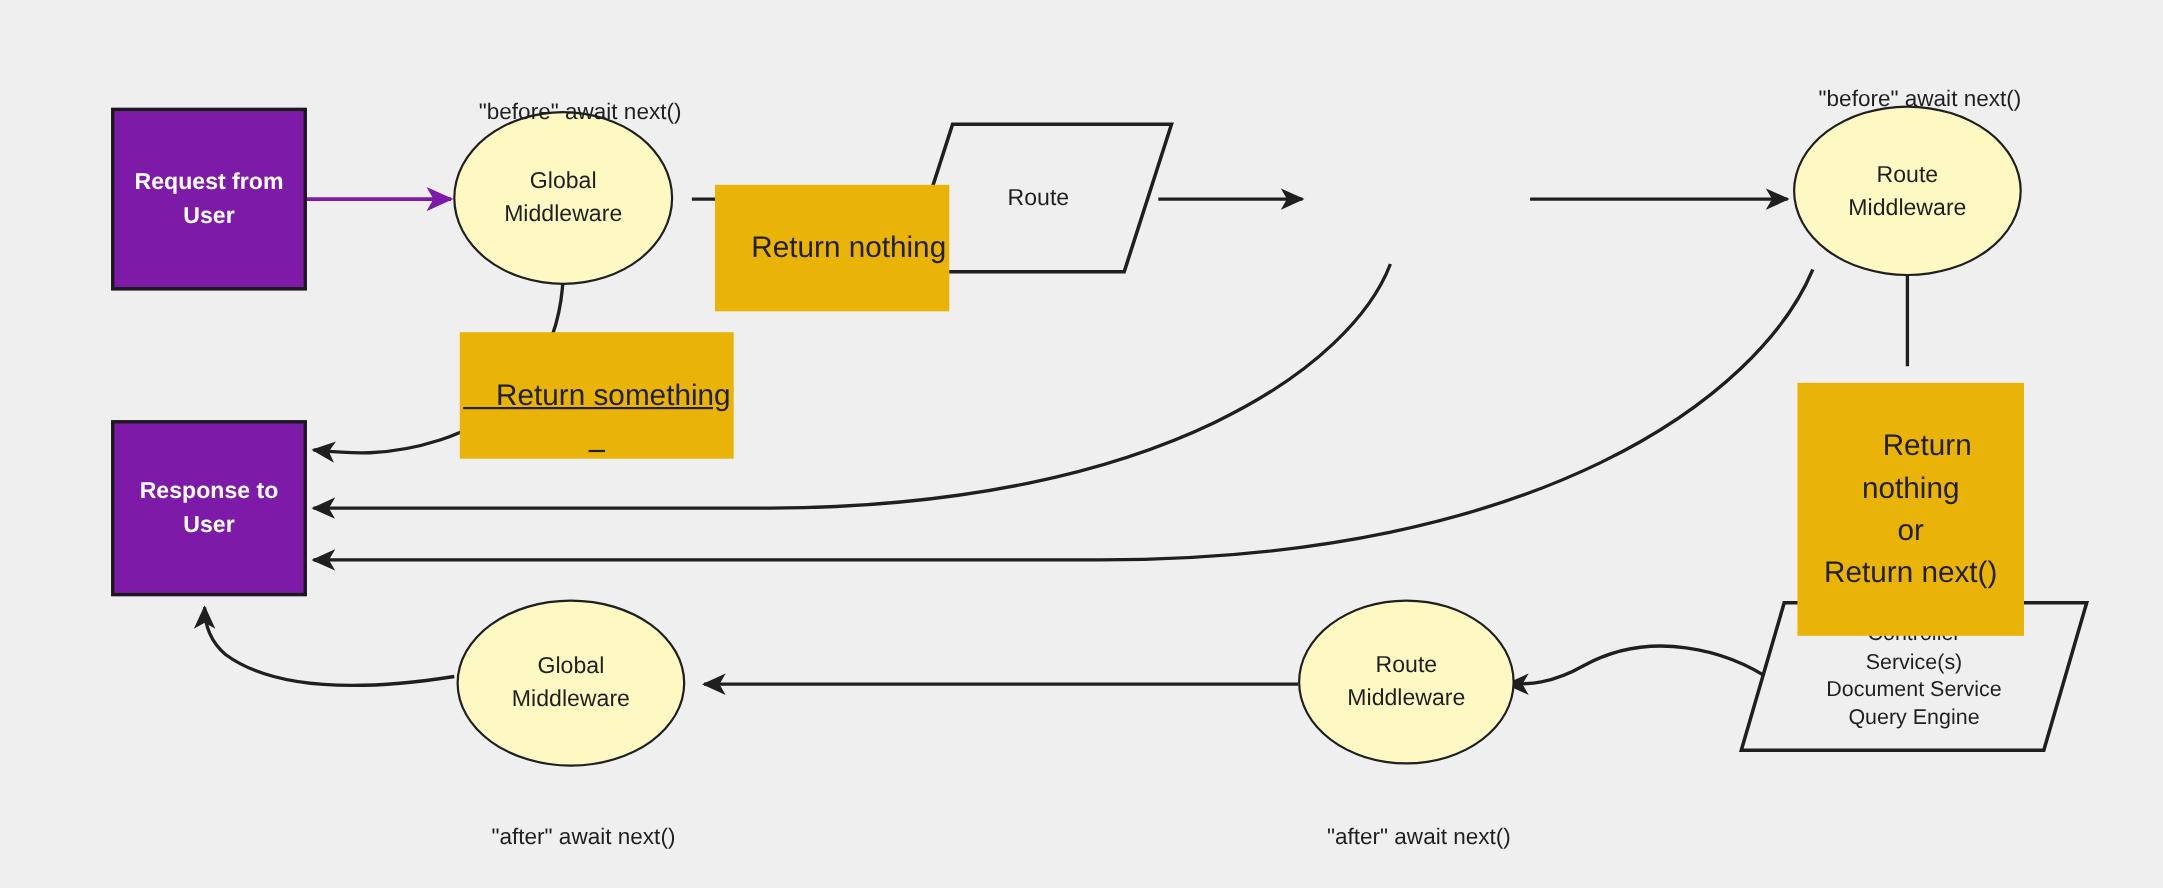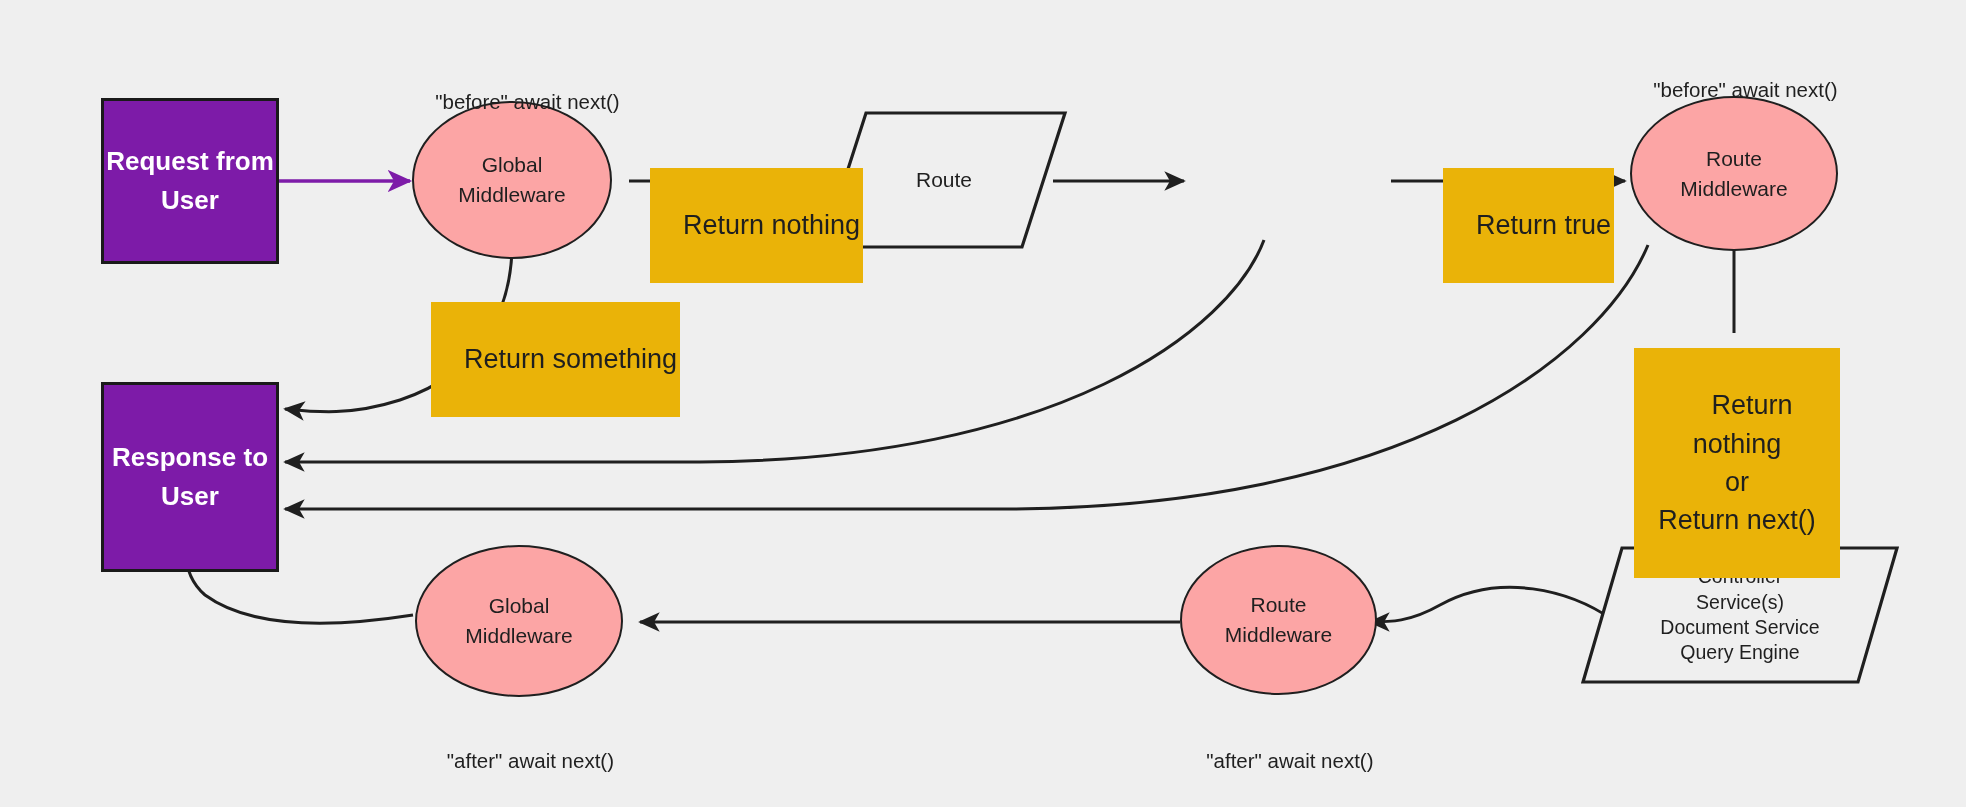--- a/index.html
+++ b/index.html
@@ -34,25 +34,25 @@
     color: #1f1f1f;
     font-size: 21px;
     line-height: 1.42;
     z-index: 3;
   }
   .node-terminal {
     background: #7d1ba8;
     border: 3px solid #1a1a1a;
     color: #ffffff;
     font-weight: bold;
-    font-size: 26px;
+    font-size: 21px;
     line-height: 1.5;
   }
   .node-ellipse {
-    background: #fca5a5;
+    background: #fef9c3;
     border: 2.6px solid #1f1f1f;
     border-radius: 50%;
   }
   .node-rounded {
     background: #efefef;
     border: 2.8px solid #1f1f1f;
     border-radius: 22px;
   }
   .node-para {
     background: transparent;
@@ -127,21 +127,21 @@
     <path d="M 1180 622 L 640 622" fill="none" stroke="#1f1f1f" stroke-width="3" marker-end="url(#arrowDark)"></path>
 
     <path d="M 413 615 C 330 628, 250 628, 205 595 C 190 582, 186 565, 186 552" fill="none" stroke="#1f1f1f" stroke-width="3" marker-end="url(#arrowDark)"></path>
   </svg>
 
   <div class="node node-terminal" style="left:101px; top:98px; width:178px; height:166px;">
     <span style="white-space:pre-line;">Request from
 User</span>
   </div>
 
-  <div class="node node-terminal" style="left:101px; top:382px; width:178px; height:190px;">
+  <div class="node node-terminal" style="left:101px; top:382px; width:178px; height:160px;">
     <span style="white-space:pre-line;">Response to
 User</span>
   </div>
 
   <div class="node node-ellipse" style="left:412px; top:101px; width:200px; height:158px;">
     <span style="white-space:pre-line;">Global
 Middleware</span>
   </div>
 
   <div class="node node-para" style="left:820px; top:110px; width:248px; height:140px;">
@@ -190,25 +190,22 @@
   </div>
 
   <div class="note-label" style="left:1180px; top:717px; width:197px;">
     <span>"after" await next()</span>
   </div>
 
   <div class="edge-label" style="left:650px; top:168px;">
     <span>Return nothing</span>
   </div>
 
-  <div class="edge-label" style="left:1443px; top:168px;">
-    <span>Return true</span>
-  </div>
-
-  <div class="edge-label" style="left:431px; top:302px;">
+
+  <div class="edge-label" style="left:418px; top:302px;text-decoration:underline;">
     <span>Return something</span>
   </div>
 
 
 
   <div class="edge-label" style="left:1634px; top:348px; width:200px; text-align:center;">
     <span style="white-space:pre-line;">Return nothing
 or
 Return next()</span>
   </div>

